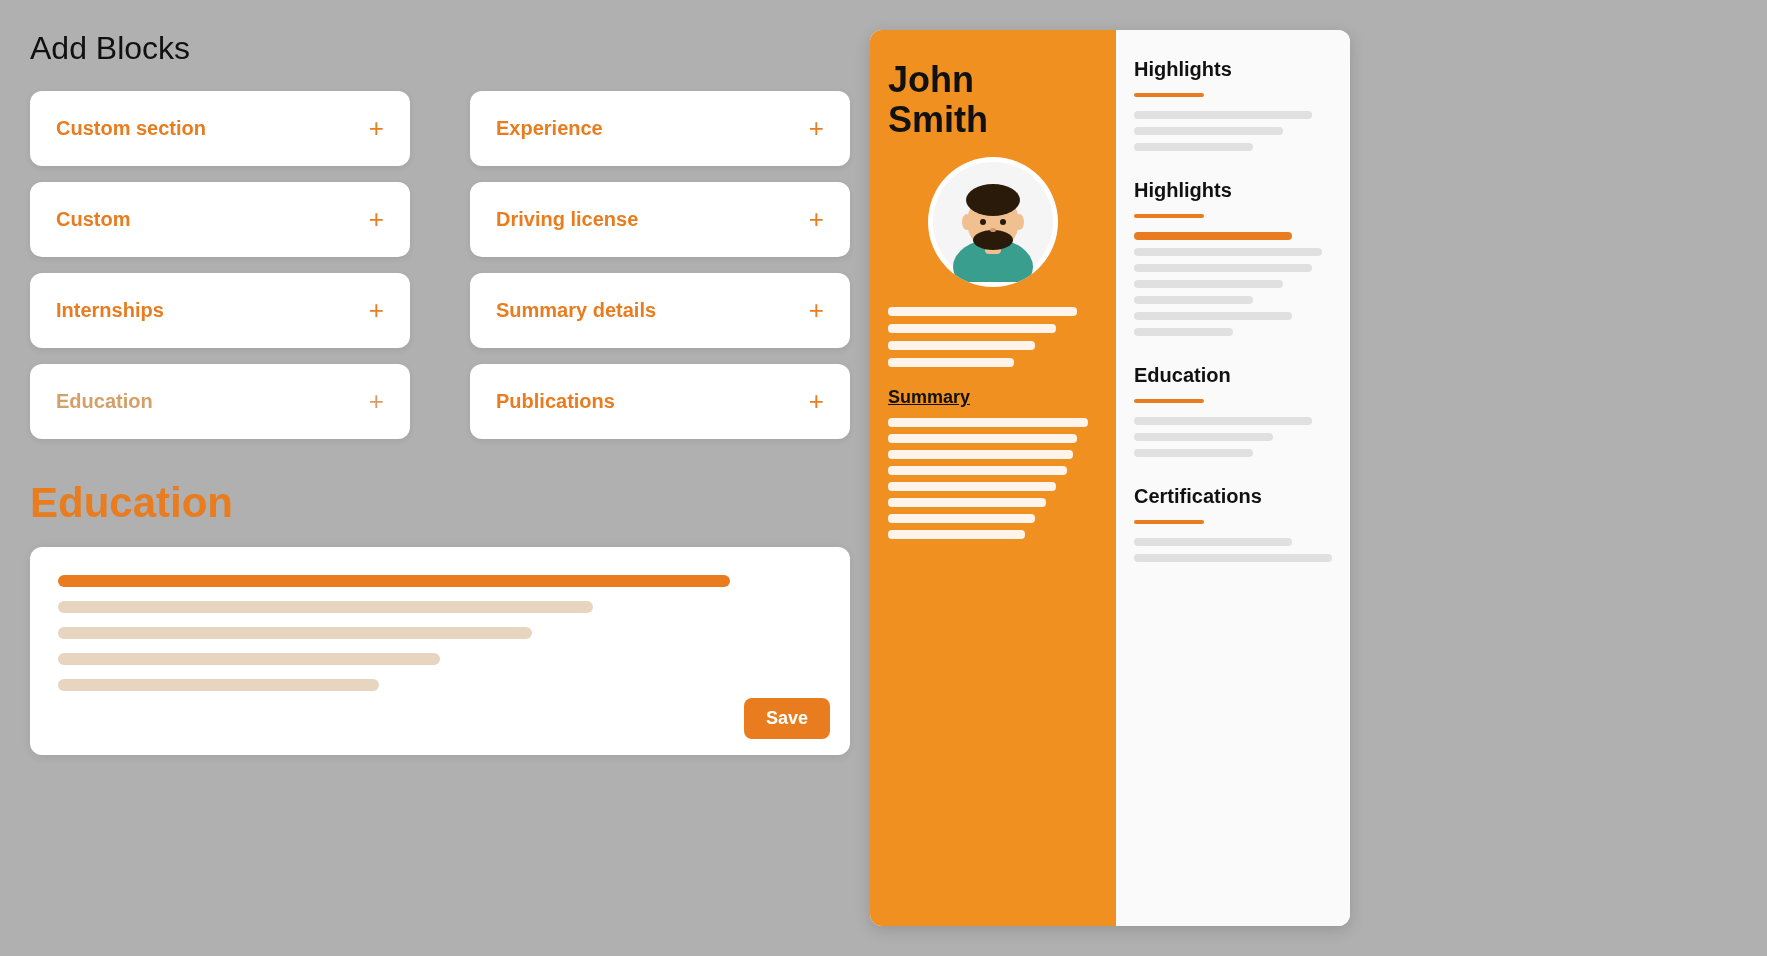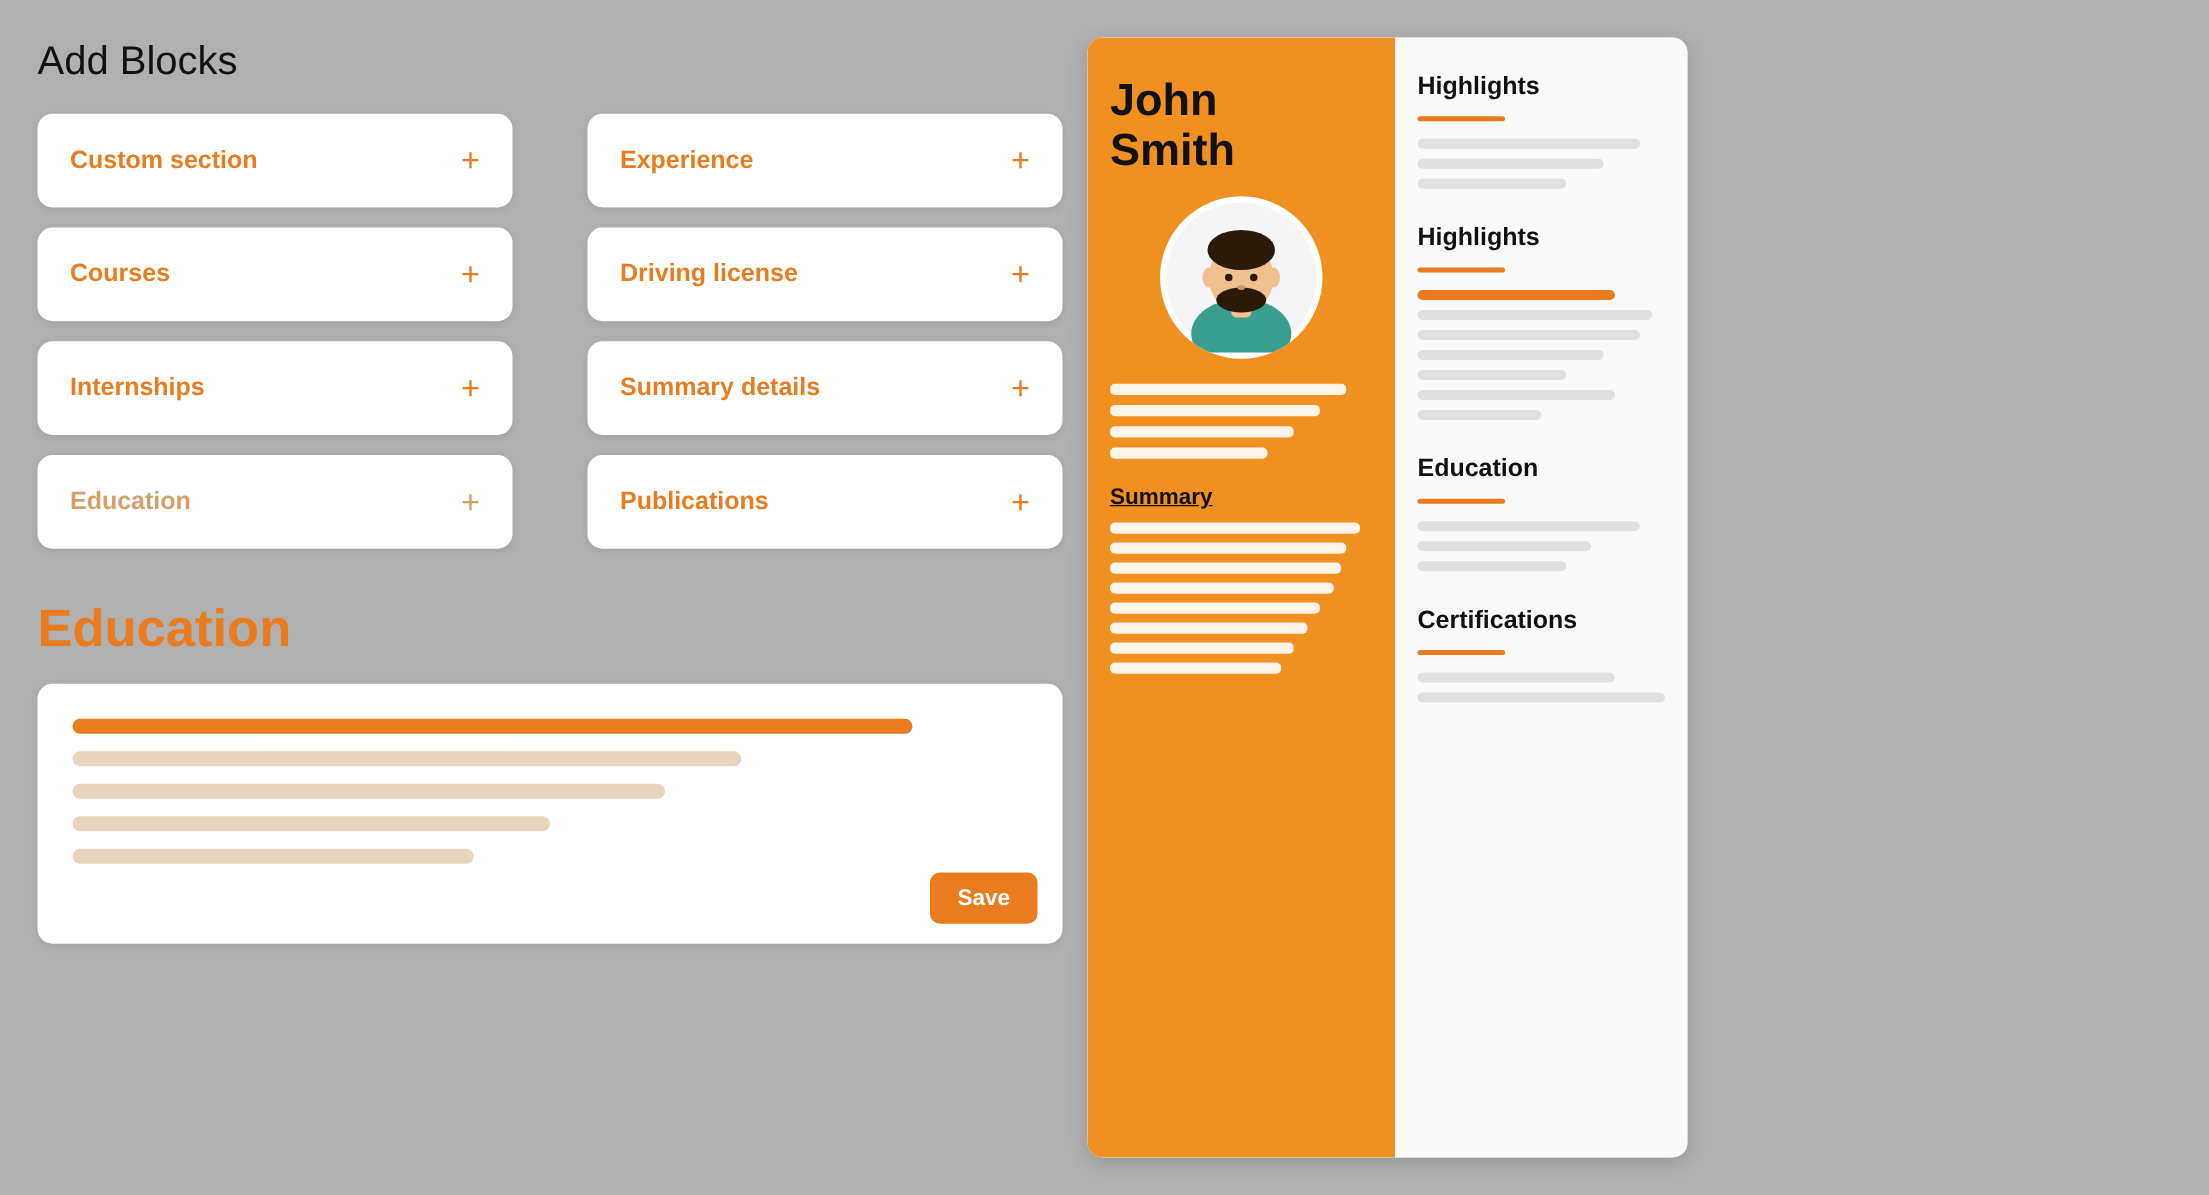--- a/index.html
+++ b/index.html
@@ -221,21 +221,21 @@
       <button class="block-btn">
         <span>Custom section</span>
         <span class="plus-icon">+</span>
       </button>
       <button class="block-btn">
         <span>Experience</span>
         <span class="plus-icon">+</span>
       </button>
 
       <button class="block-btn">
-        <span>Courses</span>
+        <span>Custom</span>
         <span class="plus-icon">+</span>
       </button>
       <button class="block-btn">
         <span>Driving license</span>
         <span class="plus-icon">+</span>
       </button>
 
       <button class="block-btn">
         <span>Internships</span>
         <span class="plus-icon">+</span>

